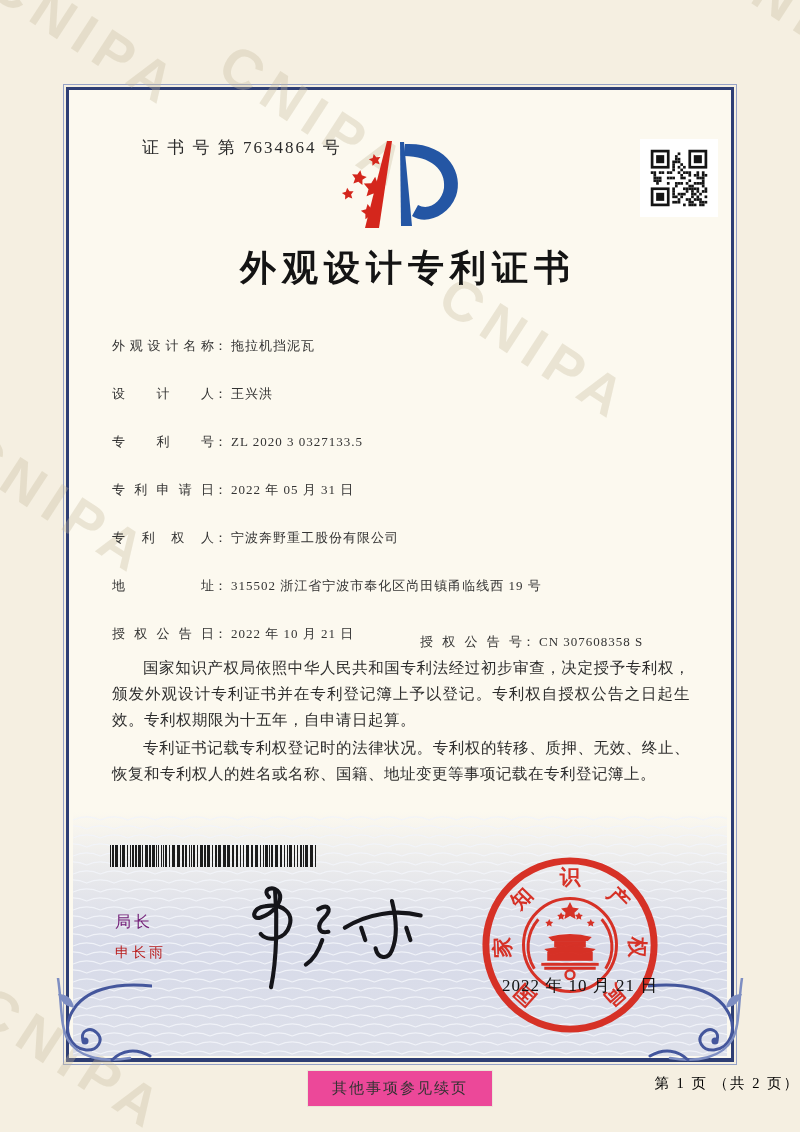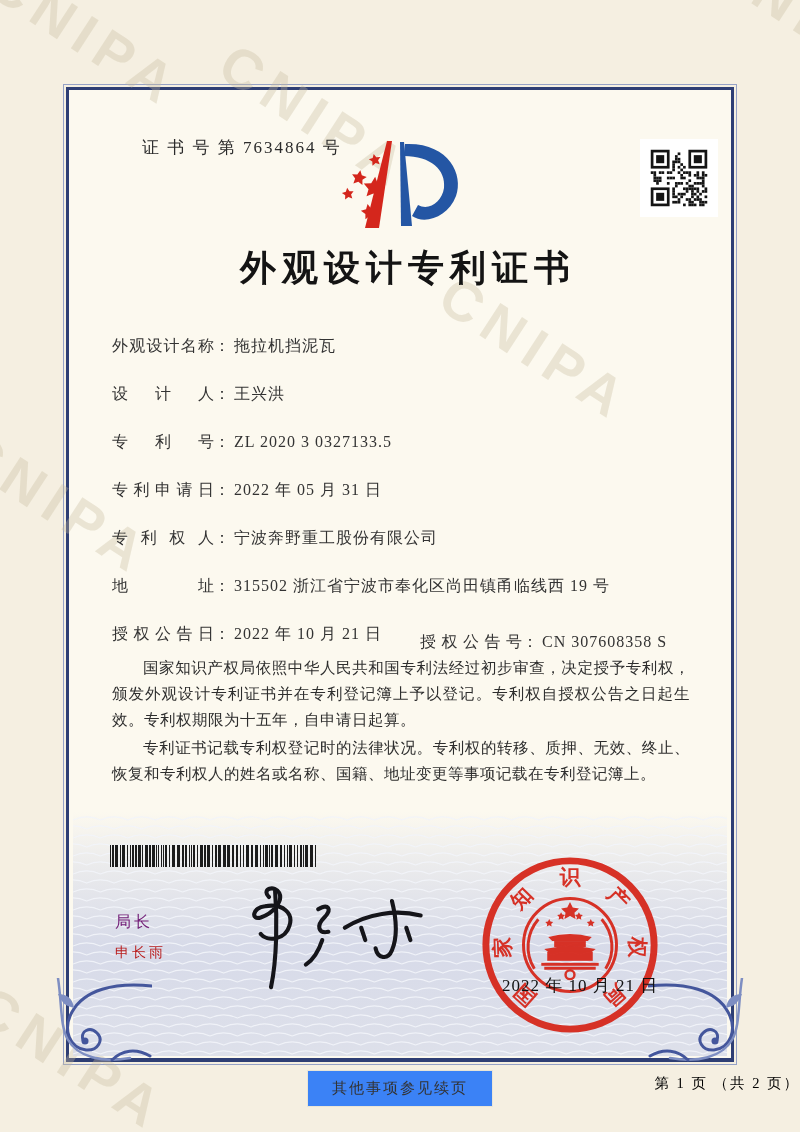--- a/index.html
+++ b/index.html
@@ -26,21 +26,21 @@
   #waves path{fill:none;stroke:#f2f4fa;stroke-width:1.1;opacity:.9;}
 
   
   .cert-no{position:absolute;left:112px;top:136px;font-size:17px;letter-spacing:2px;color:#2b2b2b;margin-left:30px;}
   .logo{position:absolute;left:318px;top:126px;width:178px;height:112px;}
   .qr{position:absolute;left:640px;top:139px;width:78px;height:78px;}
   .title{position:absolute;left:0;top:236px;width:100%;margin:8px;text-align:center;
          font-size:36px;font-weight:700;letter-spacing:6px;color:#141414;}
 
   
-  .fields{position:absolute;left:112px;top:322px;width:580px;font-size:16px;color:#333;}
+  .fields{position:absolute;left:112px;top:322px;width:580px;font-size:13px;color:#333;}
   .field-row{position:relative;height:48px;line-height:48px;white-space:nowrap;}
   .flabel{display:inline-block;width:102px;text-align:justify;text-align-last:justify;
           vertical-align:baseline;}
   .fcolon{display:inline-block;margin-right:4px;}
   .fvalue{letter-spacing:1px;}
   .row7b{position:absolute;left:308px;top:8px;}
 
   
   .paras{position:absolute;left:112px;top:655px;width:578px;font-size:15.5px;color:#2e2e2e;
          line-height:26px;text-align:justify;letter-spacing:.5px;}
@@ -59,21 +59,21 @@
   .seal{position:absolute;left:476px;top:851px;width:188px;height:188px;opacity:.95;}
   .seal text{font-family:"Liberation Serif","DejaVu Serif",serif;font-weight:700;font-size:21px;
              fill:#d6281c;}
   .seal-date{position:absolute;left:502px;top:974px;font-size:17px;color:#111;
              letter-spacing:1px;white-space:nowrap;}
 
   
   .page-num{position:absolute;left:0;top:1074px;width:100%;text-align:right;
             font-size:14.5px;letter-spacing:2px;color:#000000;}
   .note-box{position:absolute;left:50%;top:1071px;transform:translateX(-50%);
-            background:#3b82f6;padding:8px 24px;font-size:15px;letter-spacing:2px;color:#333;
+            background:#ec4899;padding:8px 24px;font-size:15px;letter-spacing:2px;color:#333;
             box-shadow:0 0 0 1px rgba(120,110,90,.08);white-space:nowrap;}
 
   
   .flourish{position:absolute;width:98px;height:90px;}
   .flourish.fl-left{left:54px;top:978px;}
   .flourish.fl-right{left:648px;top:978px;transform:scaleX(-1);}
   .flourish path.s1{fill:none;stroke:#44569c;stroke-width:3;stroke-linecap:round;}
   .flourish path.s2{fill:none;stroke:#7e8ec2;stroke-width:2.5;stroke-linecap:round;}
   .flourish .leaf{fill:#7e8ec2;stroke:none;}
 </style>

